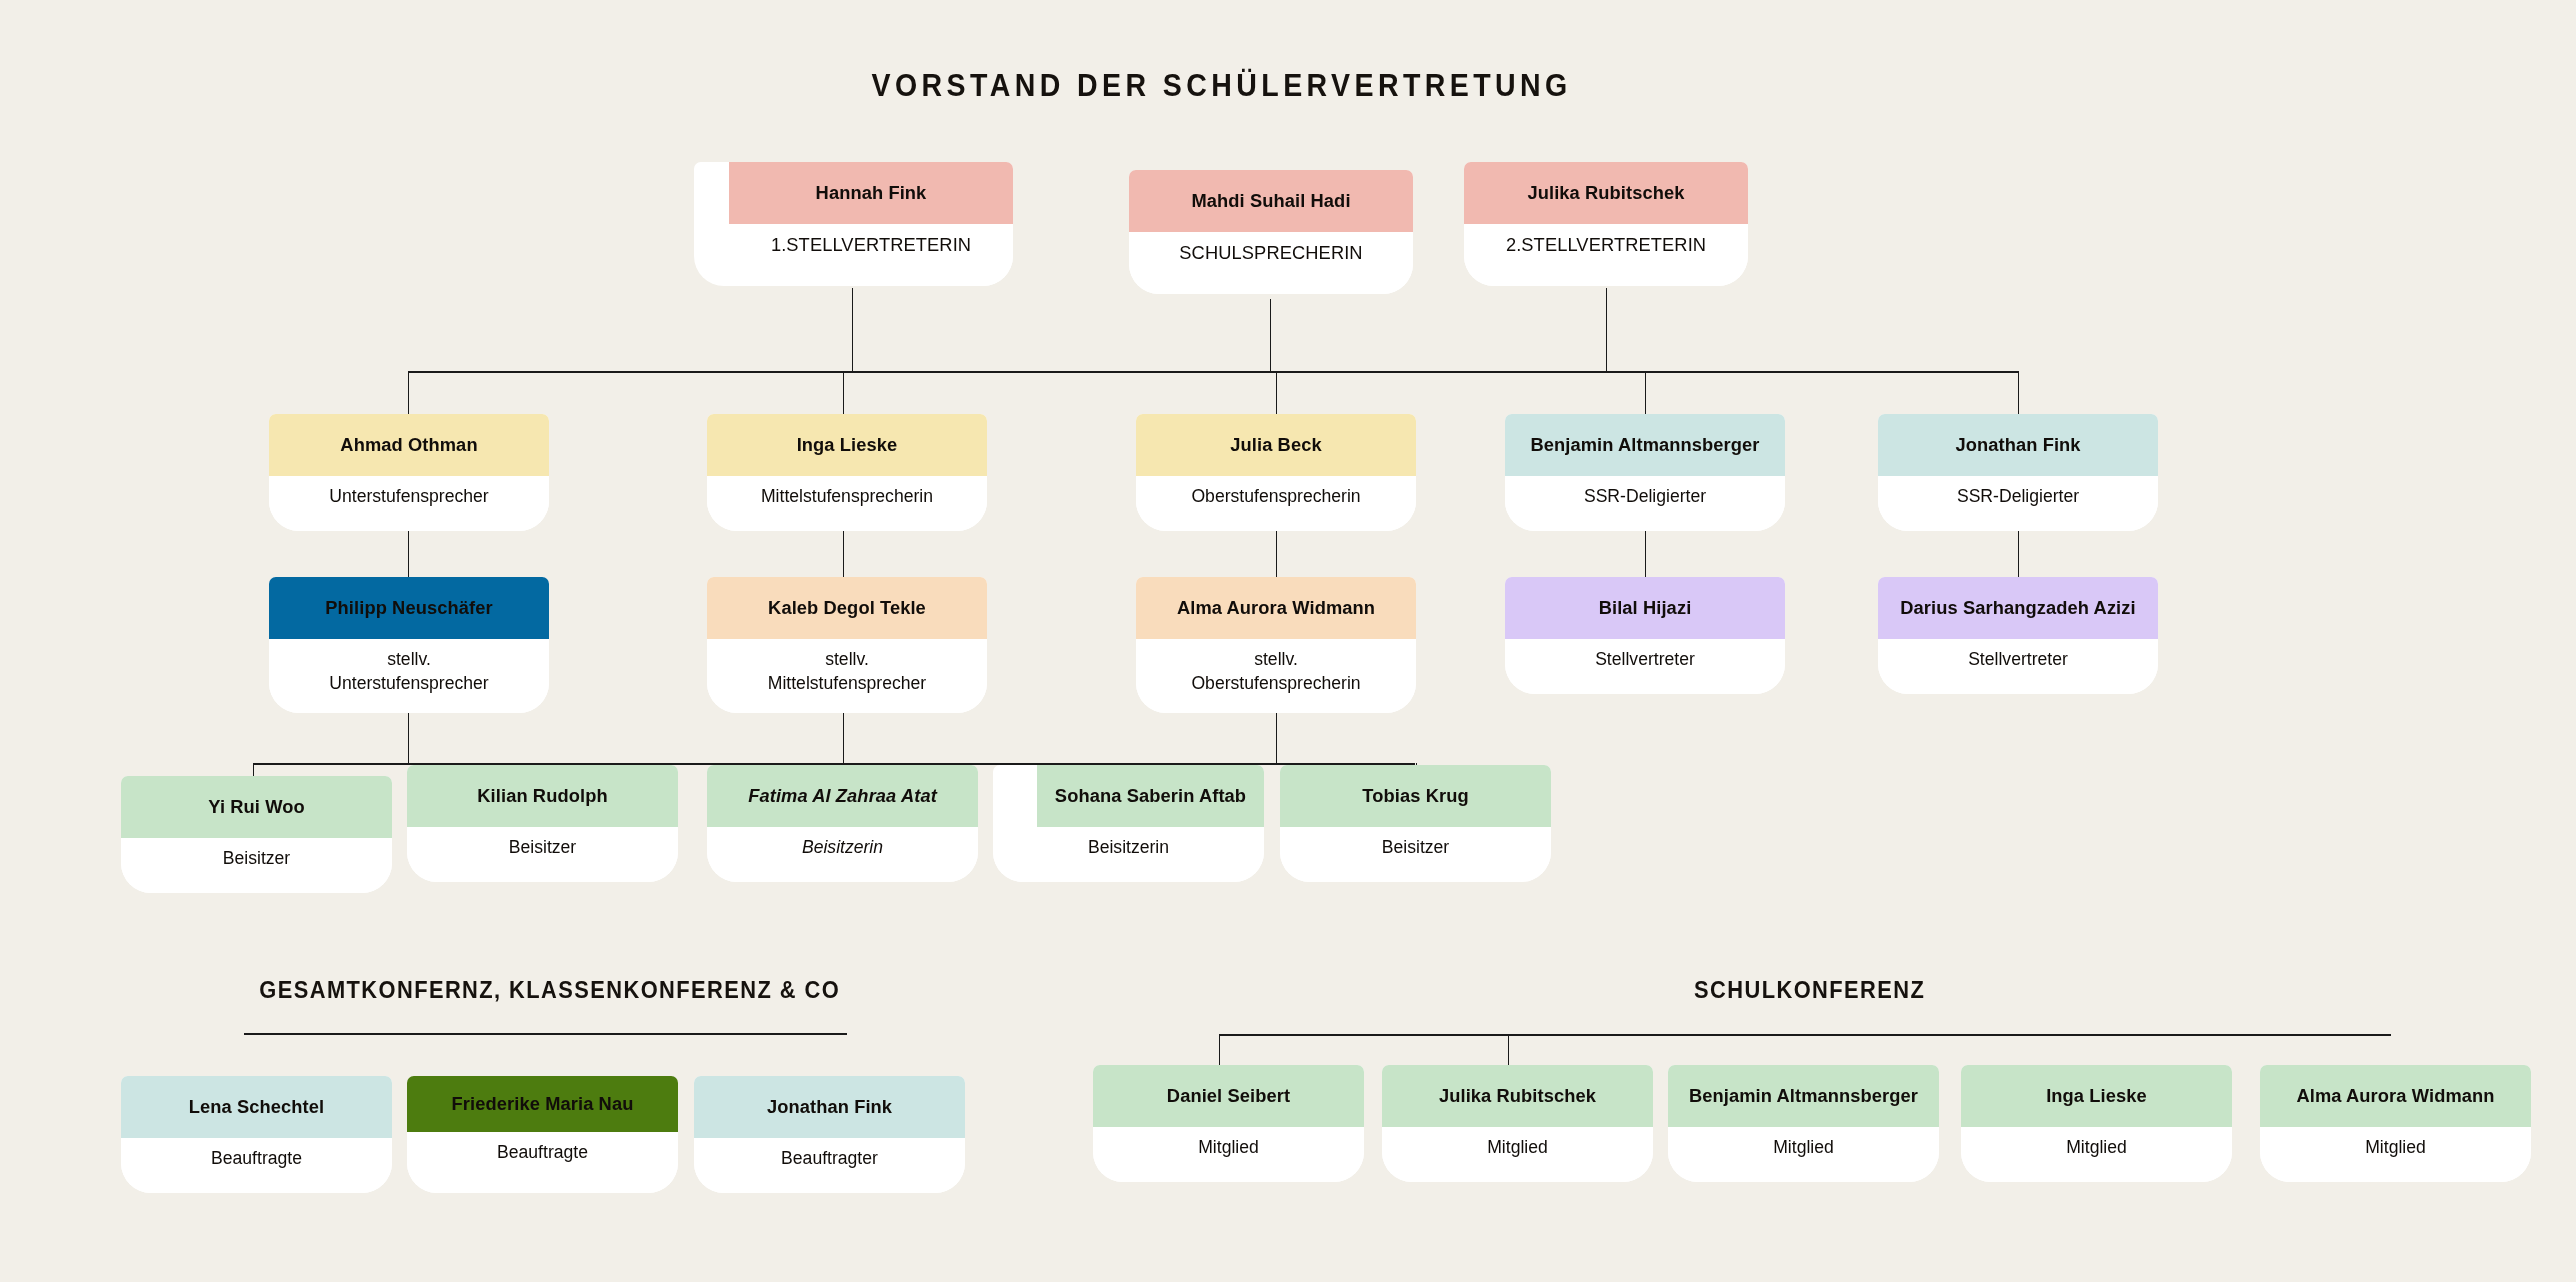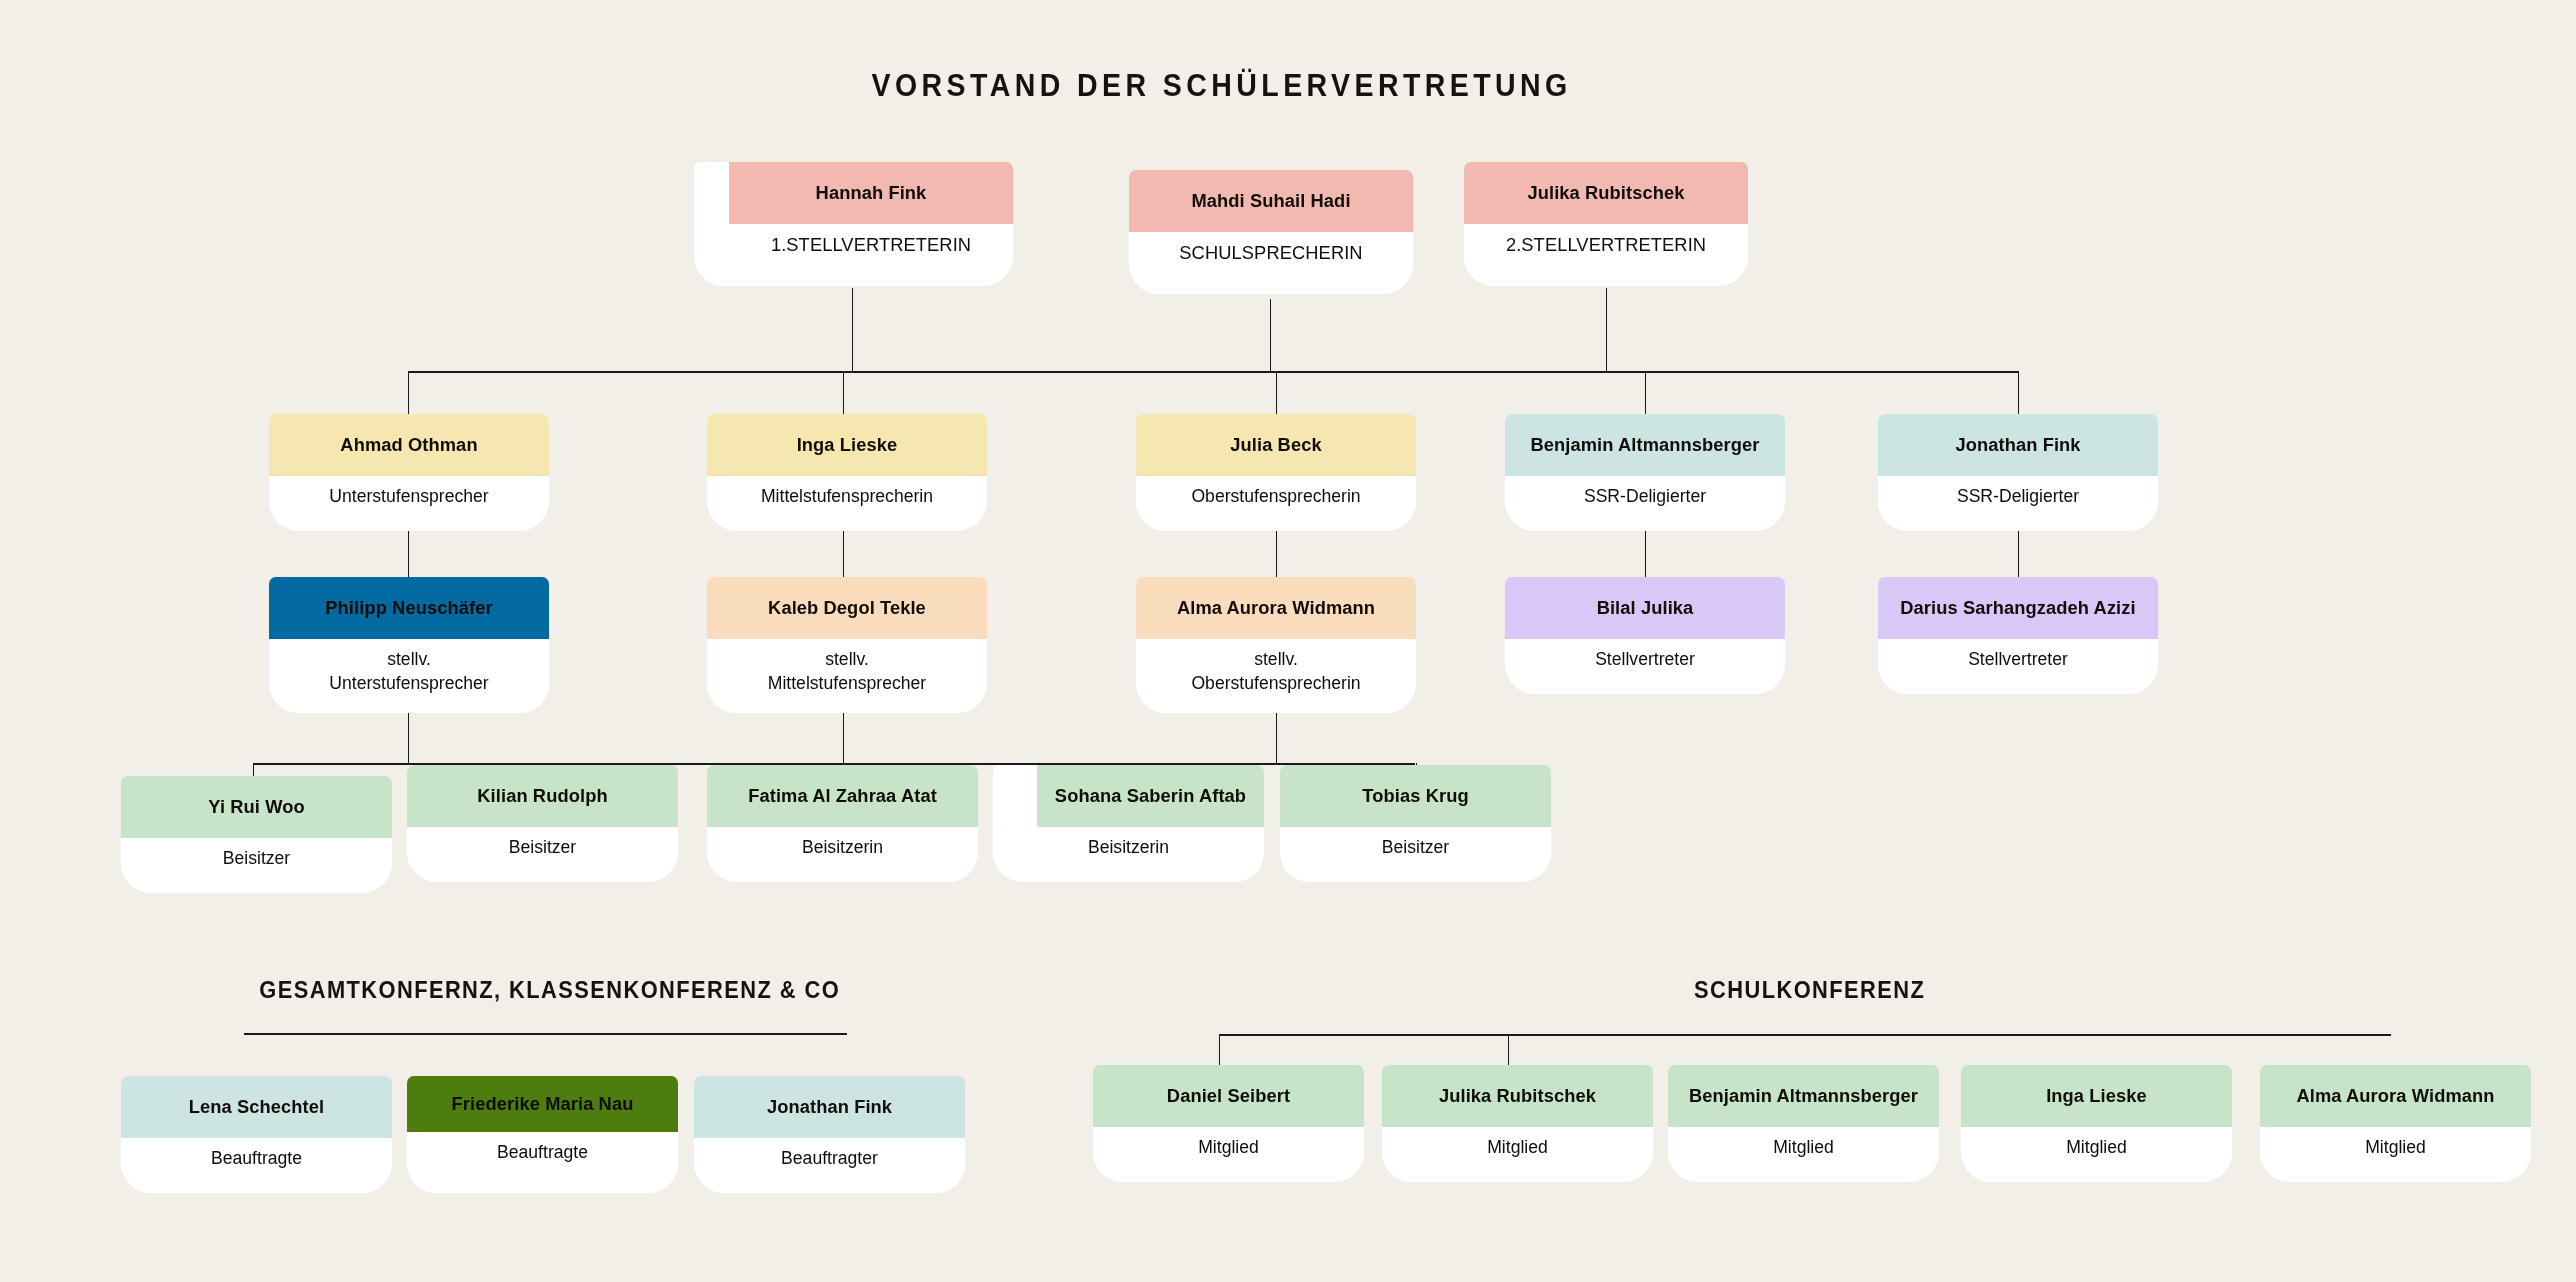--- a/index.html
+++ b/index.html
@@ -201,40 +201,40 @@
 Mittelstufensprecher</div>
   </div>
 
   <div class="card" style="left:1136px; top:577px; width:280px; height:136px;">
     <div class="card-head" style="background:#f9dcbc; height:62px;">Alma Aurora Widmann</div>
     <div class="card-body" style="white-space:pre-line;">stellv.
 Oberstufensprecherin</div>
   </div>
 
   <div class="card" style="left:1505px; top:577px; width:280px; height:117px;">
-    <div class="card-head" style="background:#d9c8f7; height:62px;">Bilal Julika</div>
+    <div class="card-head" style="background:#d9c8f7; height:62px;">Bilal Hijazi</div>
     <div class="card-body">Stellvertreter</div>
   </div>
 
   <div class="card" style="left:1878px; top:577px; width:280px; height:117px;">
     <div class="card-head" style="background:#d9c8f7; height:62px;">Darius Sarhangzadeh Azizi</div>
     <div class="card-body">Stellvertreter</div>
   </div>
 
   <div class="card" style="left:121px; top:776px; width:271px; height:117px;">
     <div class="card-head" style="background:#c7e4c8; height:62px;">Yi Rui Woo</div>
     <div class="card-body">Beisitzer</div>
   </div>
 
   <div class="card" style="left:407px; top:765px; width:271px; height:117px;">
     <div class="card-head" style="background:#c7e4c8; height:62px;">Kilian Rudolph</div>
     <div class="card-body">Beisitzer</div>
   </div>
 
-  <div class="card" style="left:707px; top:765px; width:271px; height:117px;">
+  <div class="card" style="left:707px; top:765px; width:271px; height:117px;font-style:italic;">
     <div class="card-head" style="background:#c7e4c8; height:62px;">Fatima Al Zahraa Atat</div>
     <div class="card-body">Beisitzerin</div>
   </div>
 
   <div class="card" style="left:993px; top:765px; width:271px; height:117px;">
     <div class="card-head" style="background:#c7e4c8; height:62px;margin-left:44px;">Sohana Saberin Aftab</div>
     <div class="card-body">Beisitzerin</div>
   </div>
 
   <div class="card" style="left:1280px; top:765px; width:271px; height:117px;">

